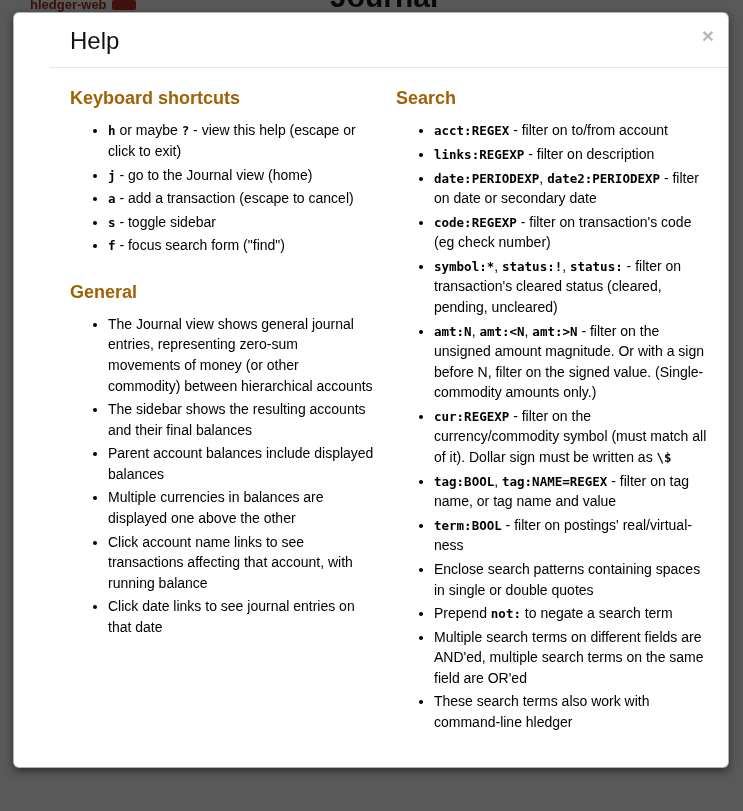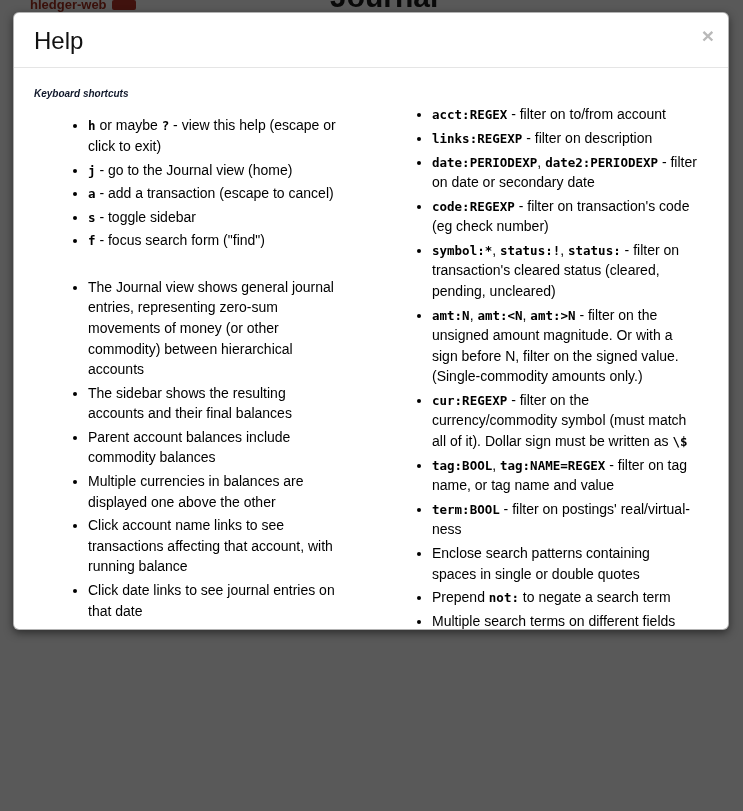--- a/index.html
+++ b/index.html
@@ -32,27 +32,28 @@
 
   .backdrop {
     position: absolute; inset: 0;
     background: rgba(0,0,0,0.65);
     z-index: 1;
   }
 
   
   .modal {
     position: absolute; top: 12px; left: 13px;
-    width: 716px; height: 618px;
+    width: 716px; height: 756px;
     background: #ffffff;
     border: 1px solid rgba(0,0,0,0.3);
     border-radius: 6px;
     box-shadow: 0 3px 9px rgba(0,0,0,0.5);
     z-index: 2;
     overflow: hidden;
+    padding-left: 36px;
   }
   .modal-header {
     position: relative;
     padding: 15px 20px 13px 20px;
     border-bottom: 1px solid #e5e5e5;
   }
   .modal-title {
     margin: 0;
     font-size: 24px;
     font-weight: 500;
@@ -71,27 +72,26 @@
     display: flex;
     padding: 20px 6px 12px 20px;
   }
   .col { flex: 1 1 50%; min-width: 0; }
   .col-left  { padding-right: 22px; }
   .col-right { padding-right: 8px; }
 
   .section + .section { margin-top: 26px; }
   .section-heading {
     margin: 0 0 11px 0;
-    font-size: 10px;
+    font-size: 18px;
     font-weight: bold;
-    color: #0f172a;
-    font-style: italic;
+    color: #a16207;
   }
   ul.help-list {
-    margin: 16px;
+    margin: 0;
     padding-left: 38px;
     list-style: disc;
   }
   ul.help-list li {
     font-size: 14px;
     line-height: 1.47;
     margin-bottom: 3px;
   }
   code {
     font-family: "DejaVu Sans Mono", monospace;
@@ -123,32 +123,34 @@
         <h2 class="section-heading">Keyboard shortcuts</h2>
         <ul class="help-list">
             <li><code>h</code> or maybe <code>?</code> - view this help (escape or click to exit)</li>
             <li><code>j</code> - go to the Journal view (home)</li>
             <li><code>a</code> - add a transaction (escape to cancel)</li>
             <li><code>s</code> - toggle sidebar</li>
             <li><code>f</code> - focus search form ("find")</li>
           </ul>
       </div>
       <div class="section">
+        <h2 class="section-heading">General</h2>
         <ul class="help-list">
             <li>The Journal view shows general journal entries, representing zero-sum movements of money (or other commodity) between hierarchical accounts</li>
             <li>The sidebar shows the resulting accounts and their final balances</li>
-            <li>Parent account balances include commodity balances</li>
+            <li>Parent account balances include displayed balances</li>
             <li>Multiple currencies in balances are displayed one above the other</li>
             <li>Click account name links to see transactions affecting that account, with running balance</li>
             <li>Click date links to see journal entries on that date</li>
           </ul>
       </div>
     </div>
     <div class="col col-right">
       <div class="section">
+        <h2 class="section-heading">Search</h2>
         <ul class="help-list">
             <li><code>acct:REGEX</code> - filter on to/from account</li>
             <li><code>links:REGEXP</code> - filter on description</li>
             <li><code>date:PERIODEXP</code>, <code>date2:PERIODEXP</code> - filter on date or secondary date</li>
             <li><code>code:REGEXP</code> - filter on transaction's code (eg check number)</li>
             <li><code>symbol:*</code>, <code>status:!</code>, <code>status:</code> - filter on transaction's cleared status (cleared, pending, uncleared)</li>
             <li><code>amt:N</code>, <code>amt:&lt;N</code>, <code>amt:&gt;N</code> - filter on the unsigned amount magnitude. Or with a sign before N, filter on the signed value. (Single-commodity amounts only.)</li>
             <li><code>cur:REGEXP</code> - filter on the currency/commodity symbol (must match all of it). Dollar sign must be written as <code>\$</code></li>
             <li><code>tag:BOOL</code>, <code>tag:NAME=REGEX</code> - filter on tag name, or tag name and value</li>
             <li><code>term:BOOL</code> - filter on postings' real/virtual-ness</li>

